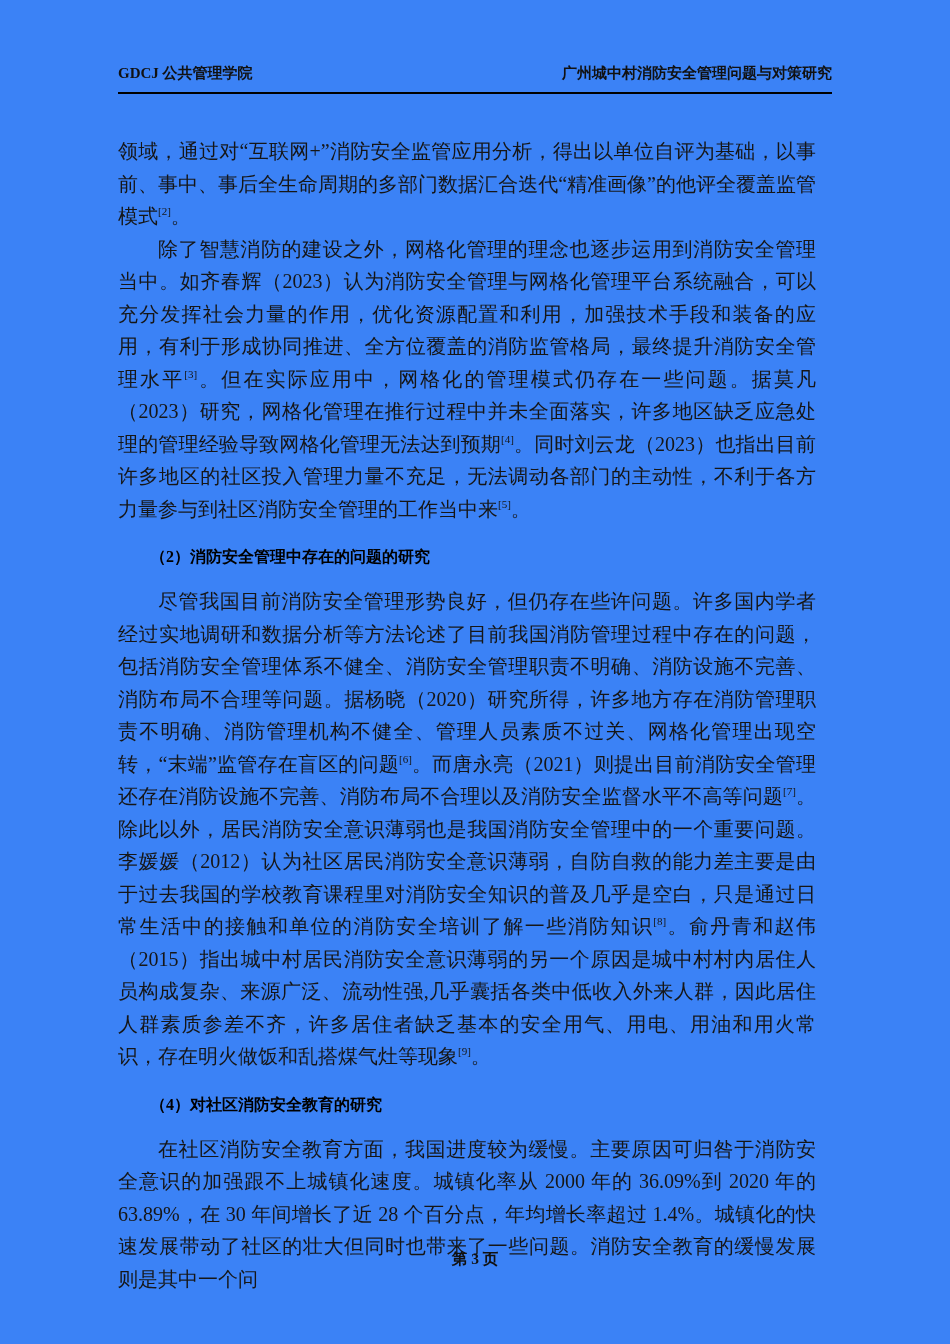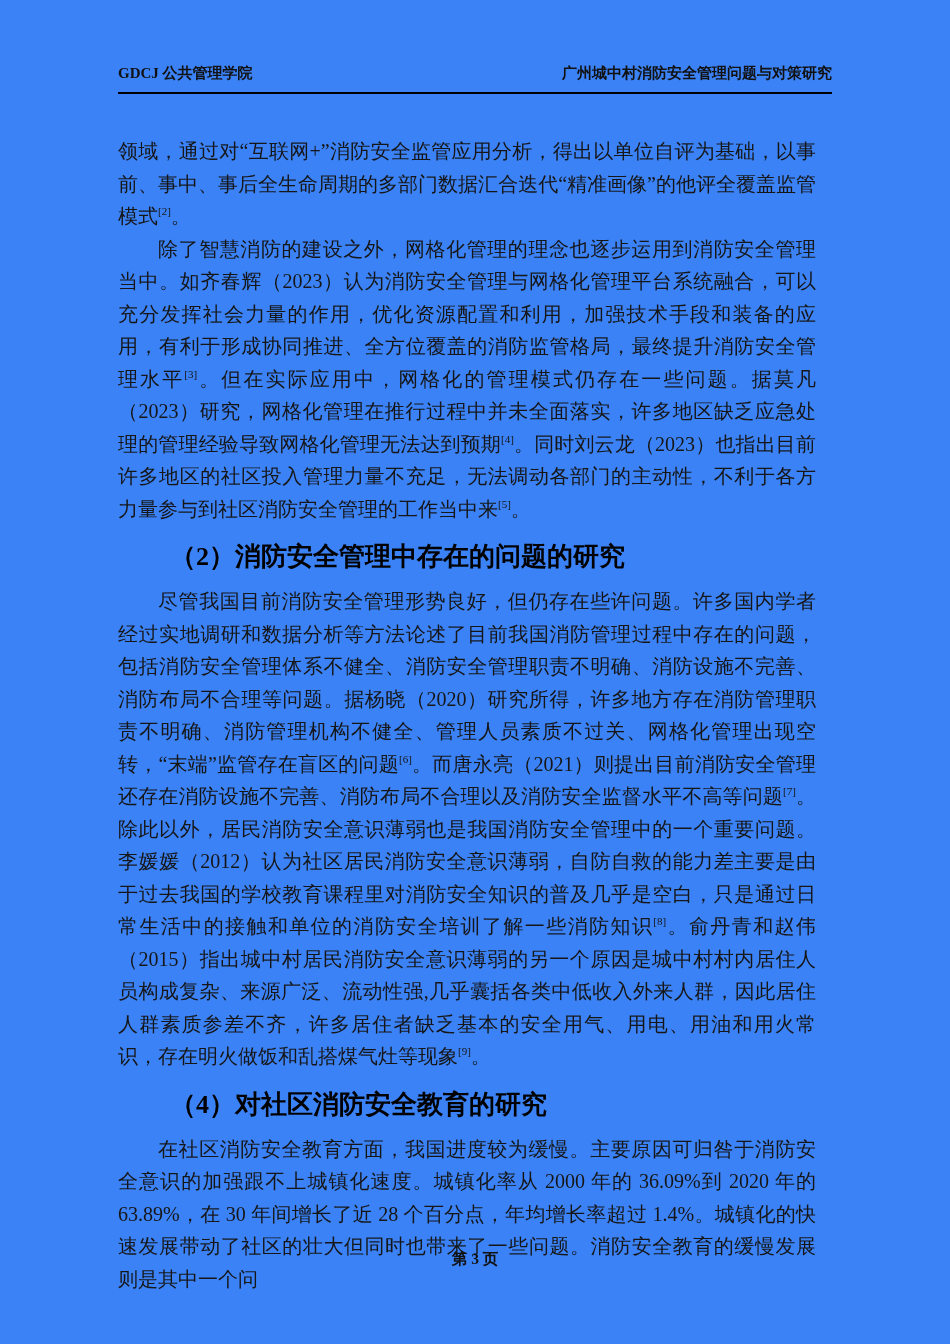--- a/index.html
+++ b/index.html
@@ -36,21 +36,21 @@
     font-size:20px;
     line-height:32.5px;
     text-align:justify;
     color:#161616;
   }
 
   .para { text-indent:2em; }
   .para.no-indent { text-indent:0; }
 
   .heading {
-    font-size:26px;
+    font-size:16px;
     font-weight:bold;
     color:#000;
     text-indent:2em;
     line-height:34px;
     margin:15px 0 11px 0;
     text-align:left;
   }
 
   sup.ref {
     font-size:11px;

